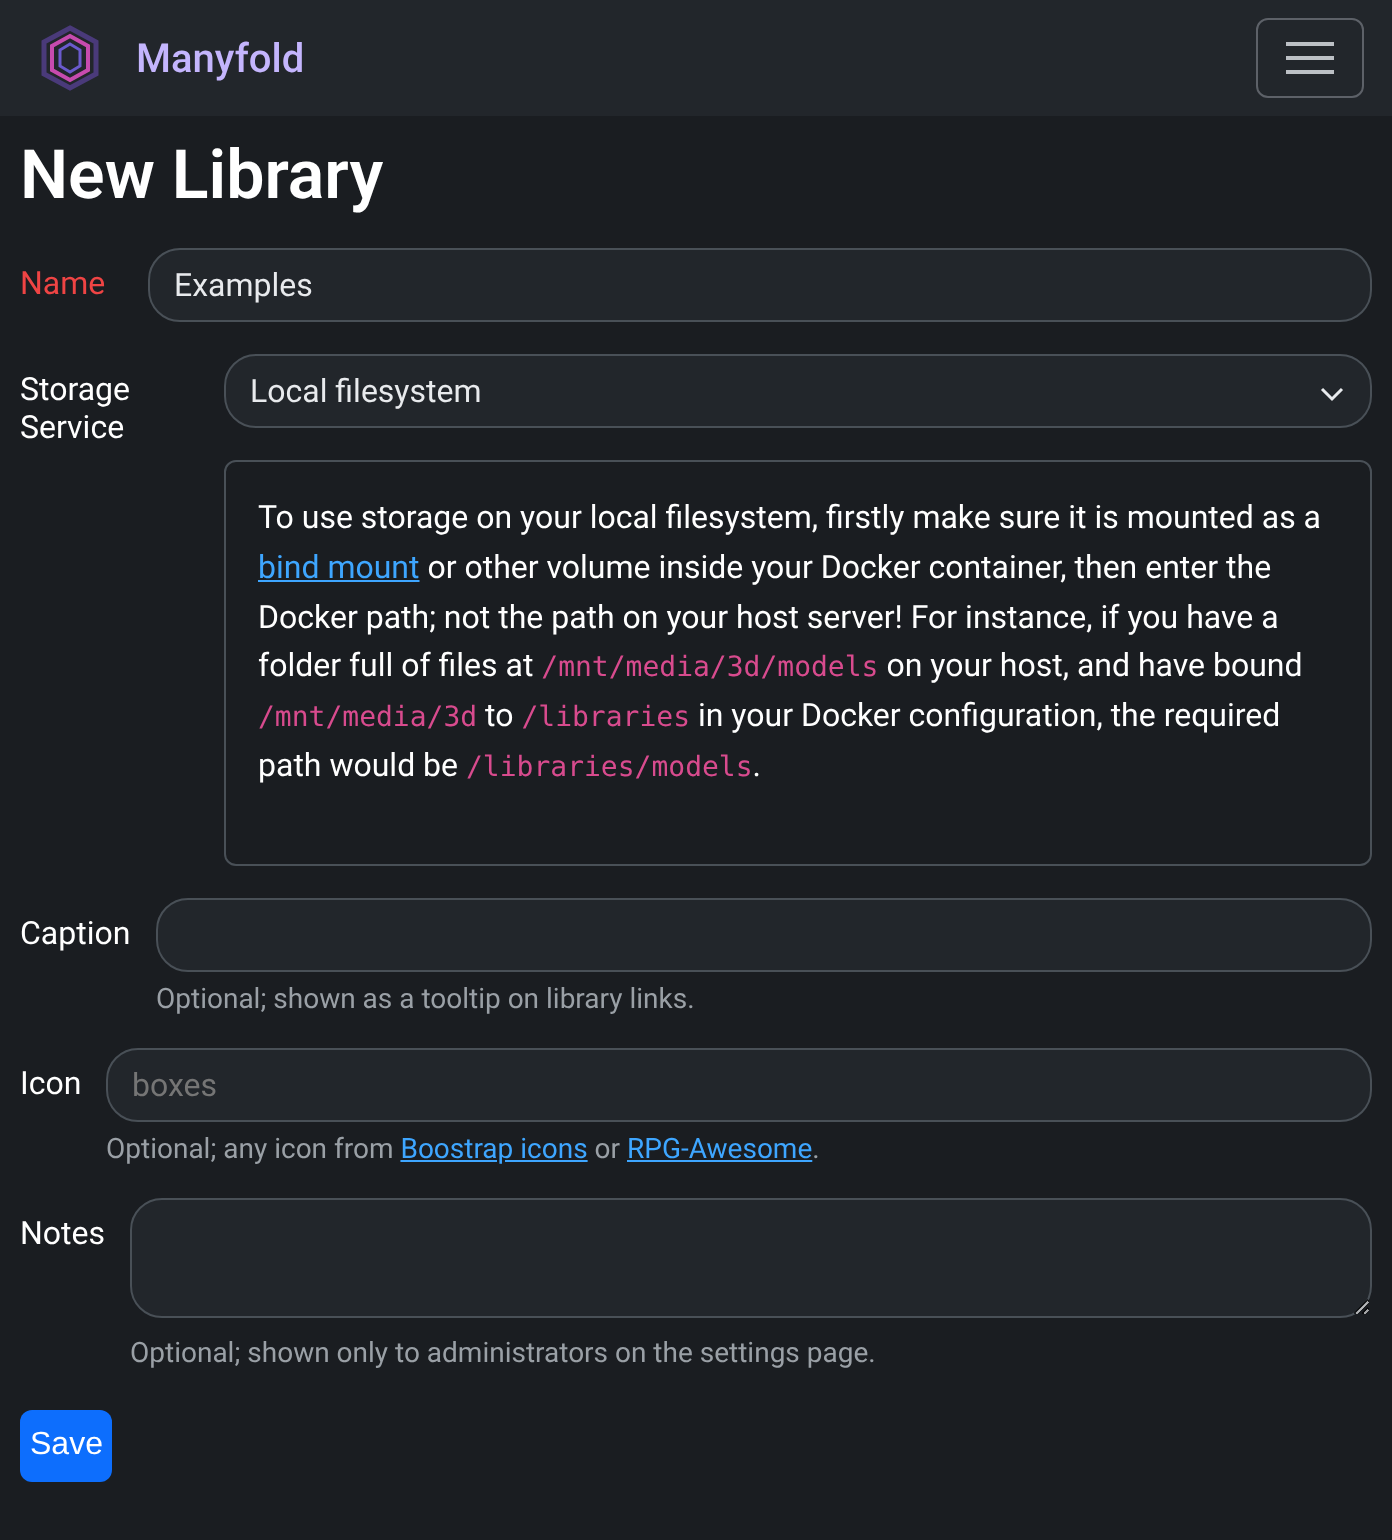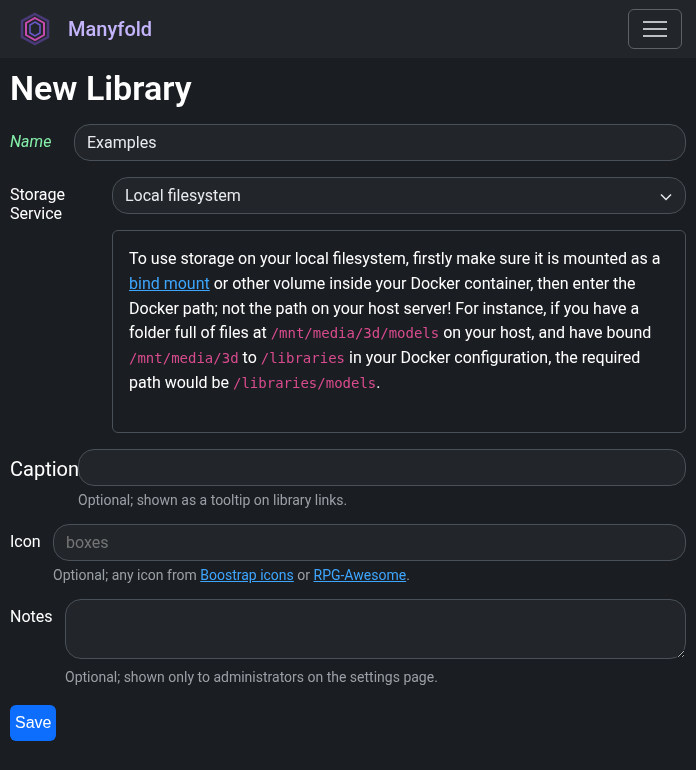--- a/index.html
+++ b/index.html
@@ -72,38 +72,36 @@
       margin-bottom: 16px;
     }
     .form-row {
       display: flex;
       margin-bottom: 16px;
     }
     .form-label {
       width: 64px;
       flex-shrink: 0;
       font-size: 16px;
-      color: #86efac;
-      padding-top: 8px;
-      font-style: italic;
+      color: #ef4444;
+      padding-top: 8px;
     }
     .form-label-wide {
       width: 102px;
       flex-shrink: 0;
       font-size: 16px;
       color: #ffffff;
       padding-top: 8px;
     }
     .form-label-caption {
       width: 68px;
       flex-shrink: 0;
-      font-size: 20px;
-      color: #ffffff;
-      padding-top: 8px;
-      text-align: right;
+      font-size: 16px;
+      color: #ffffff;
+      padding-top: 8px;
     }
     .form-label-icon {
       width: 43px;
       flex-shrink: 0;
       font-size: 16px;
       color: #ffffff;
       padding-top: 8px;
     }
     .form-label-notes {
       width: 55px;

